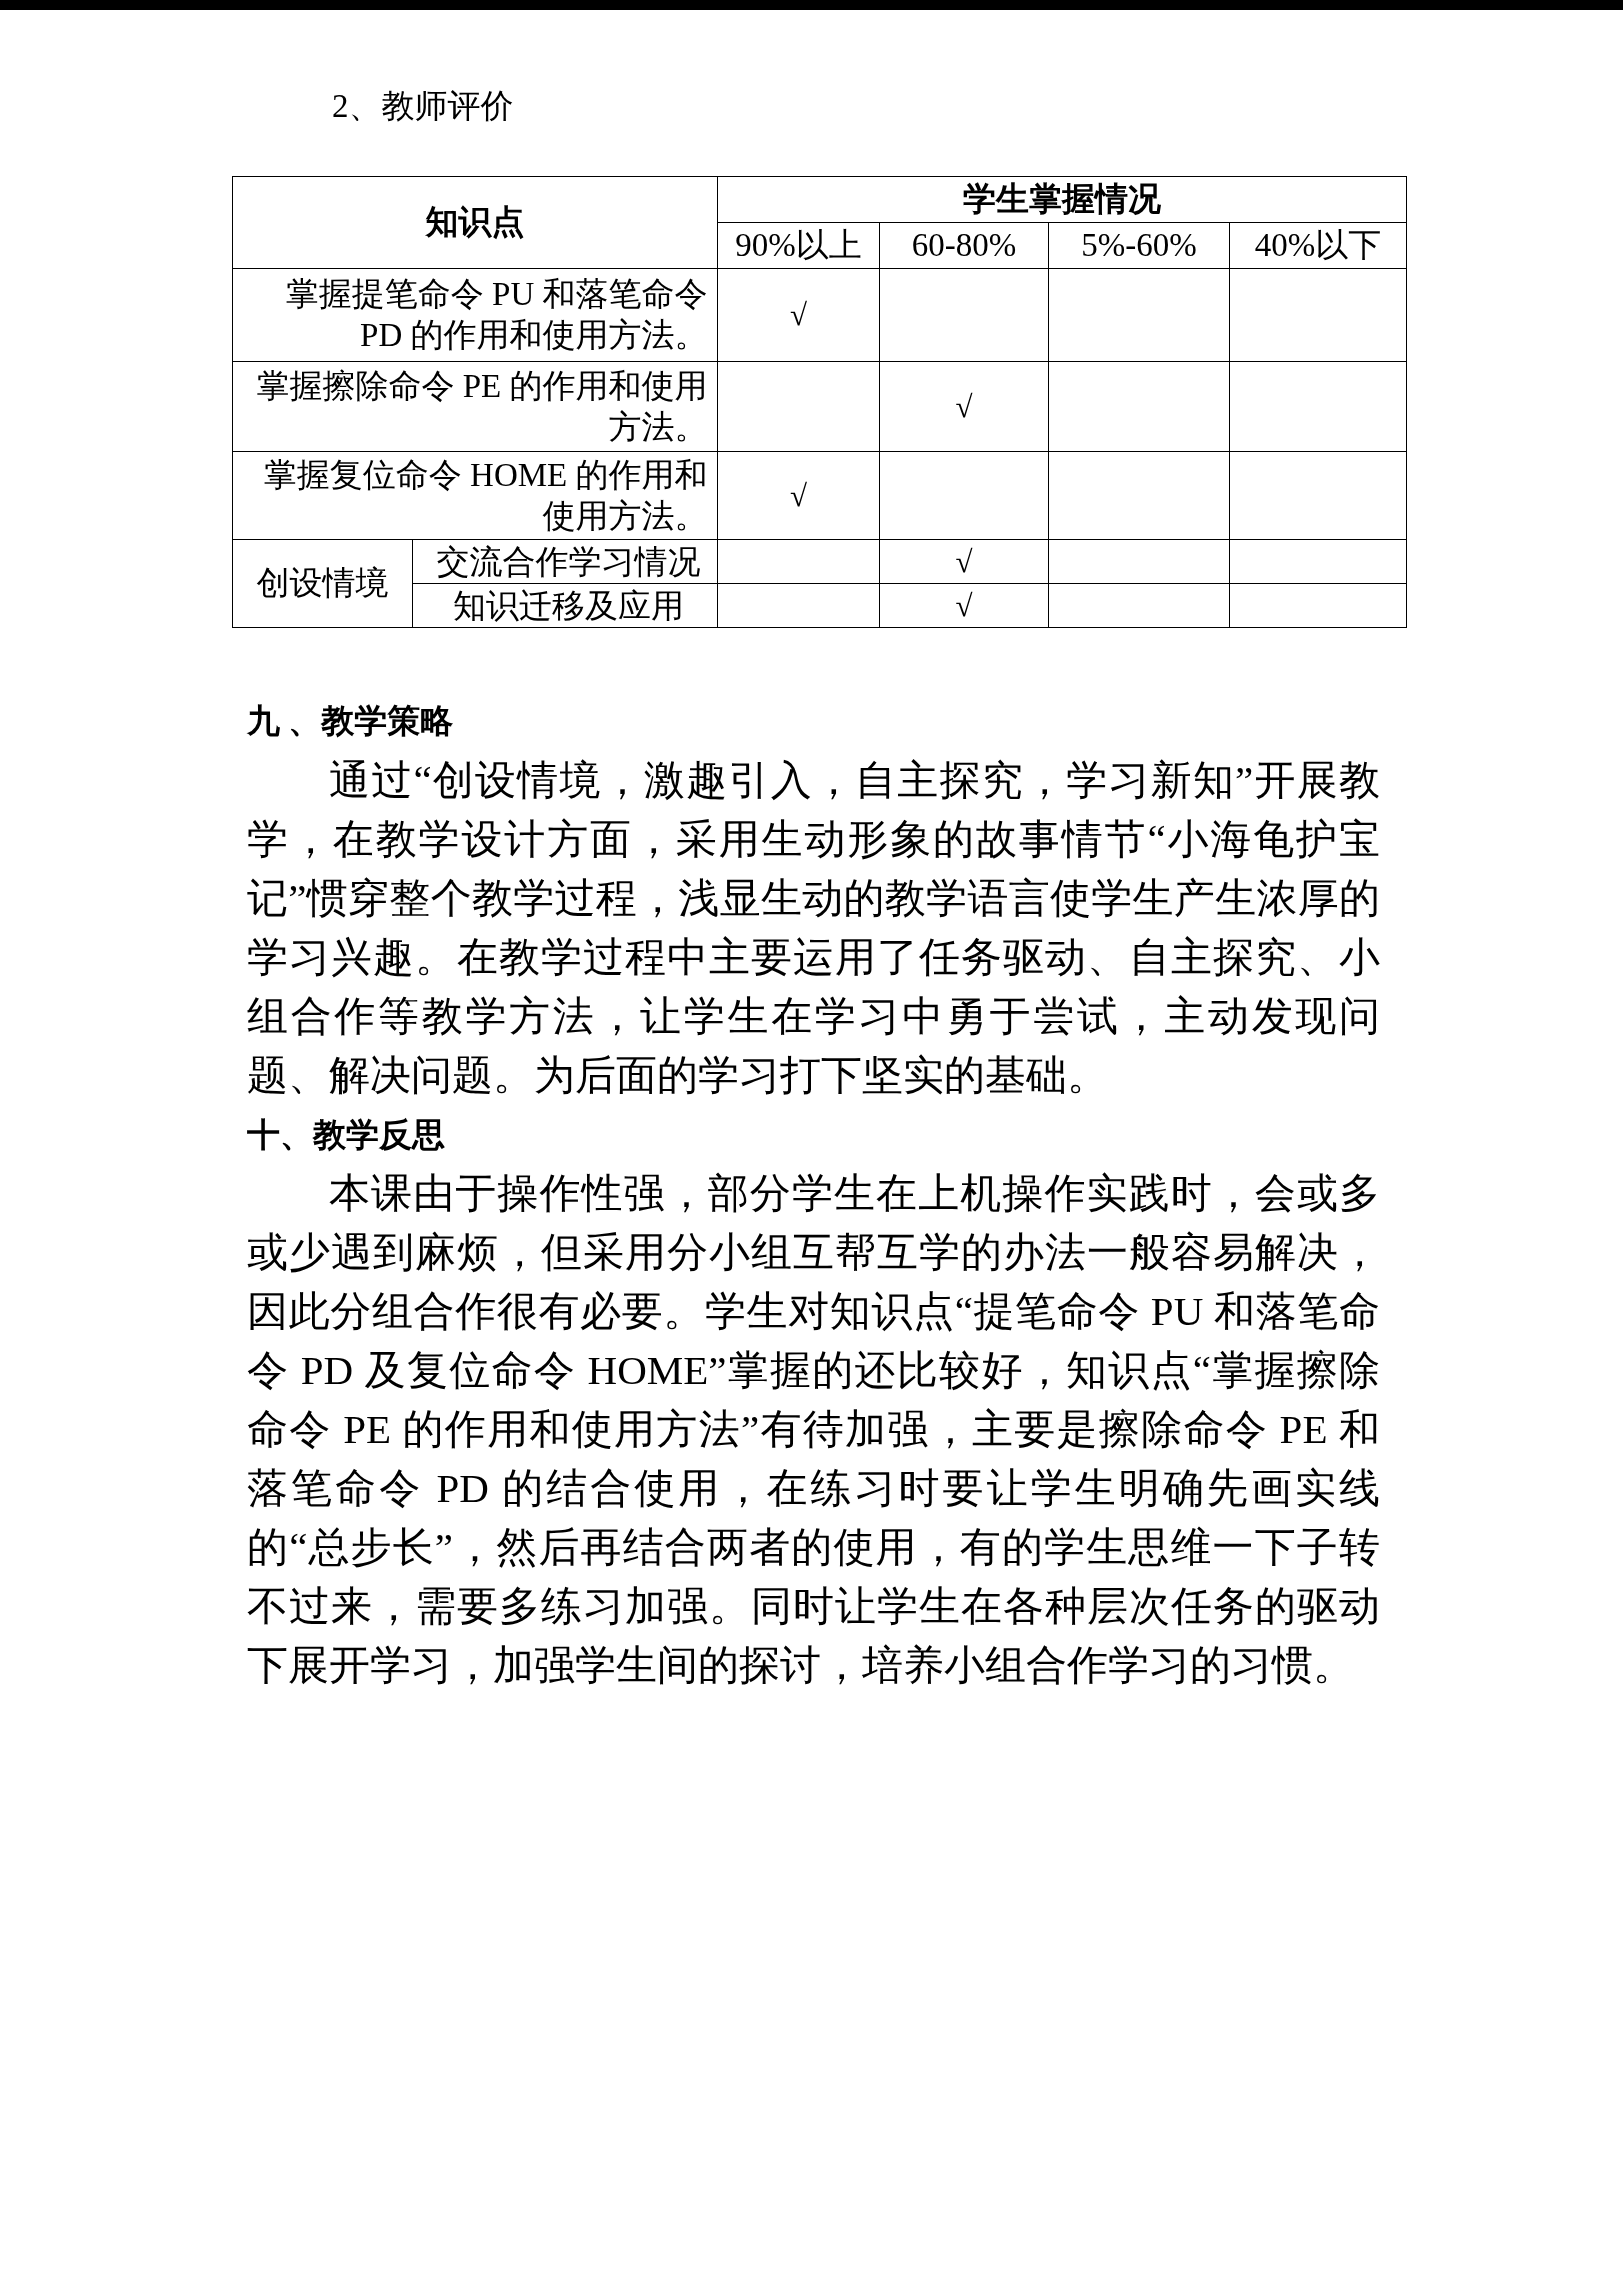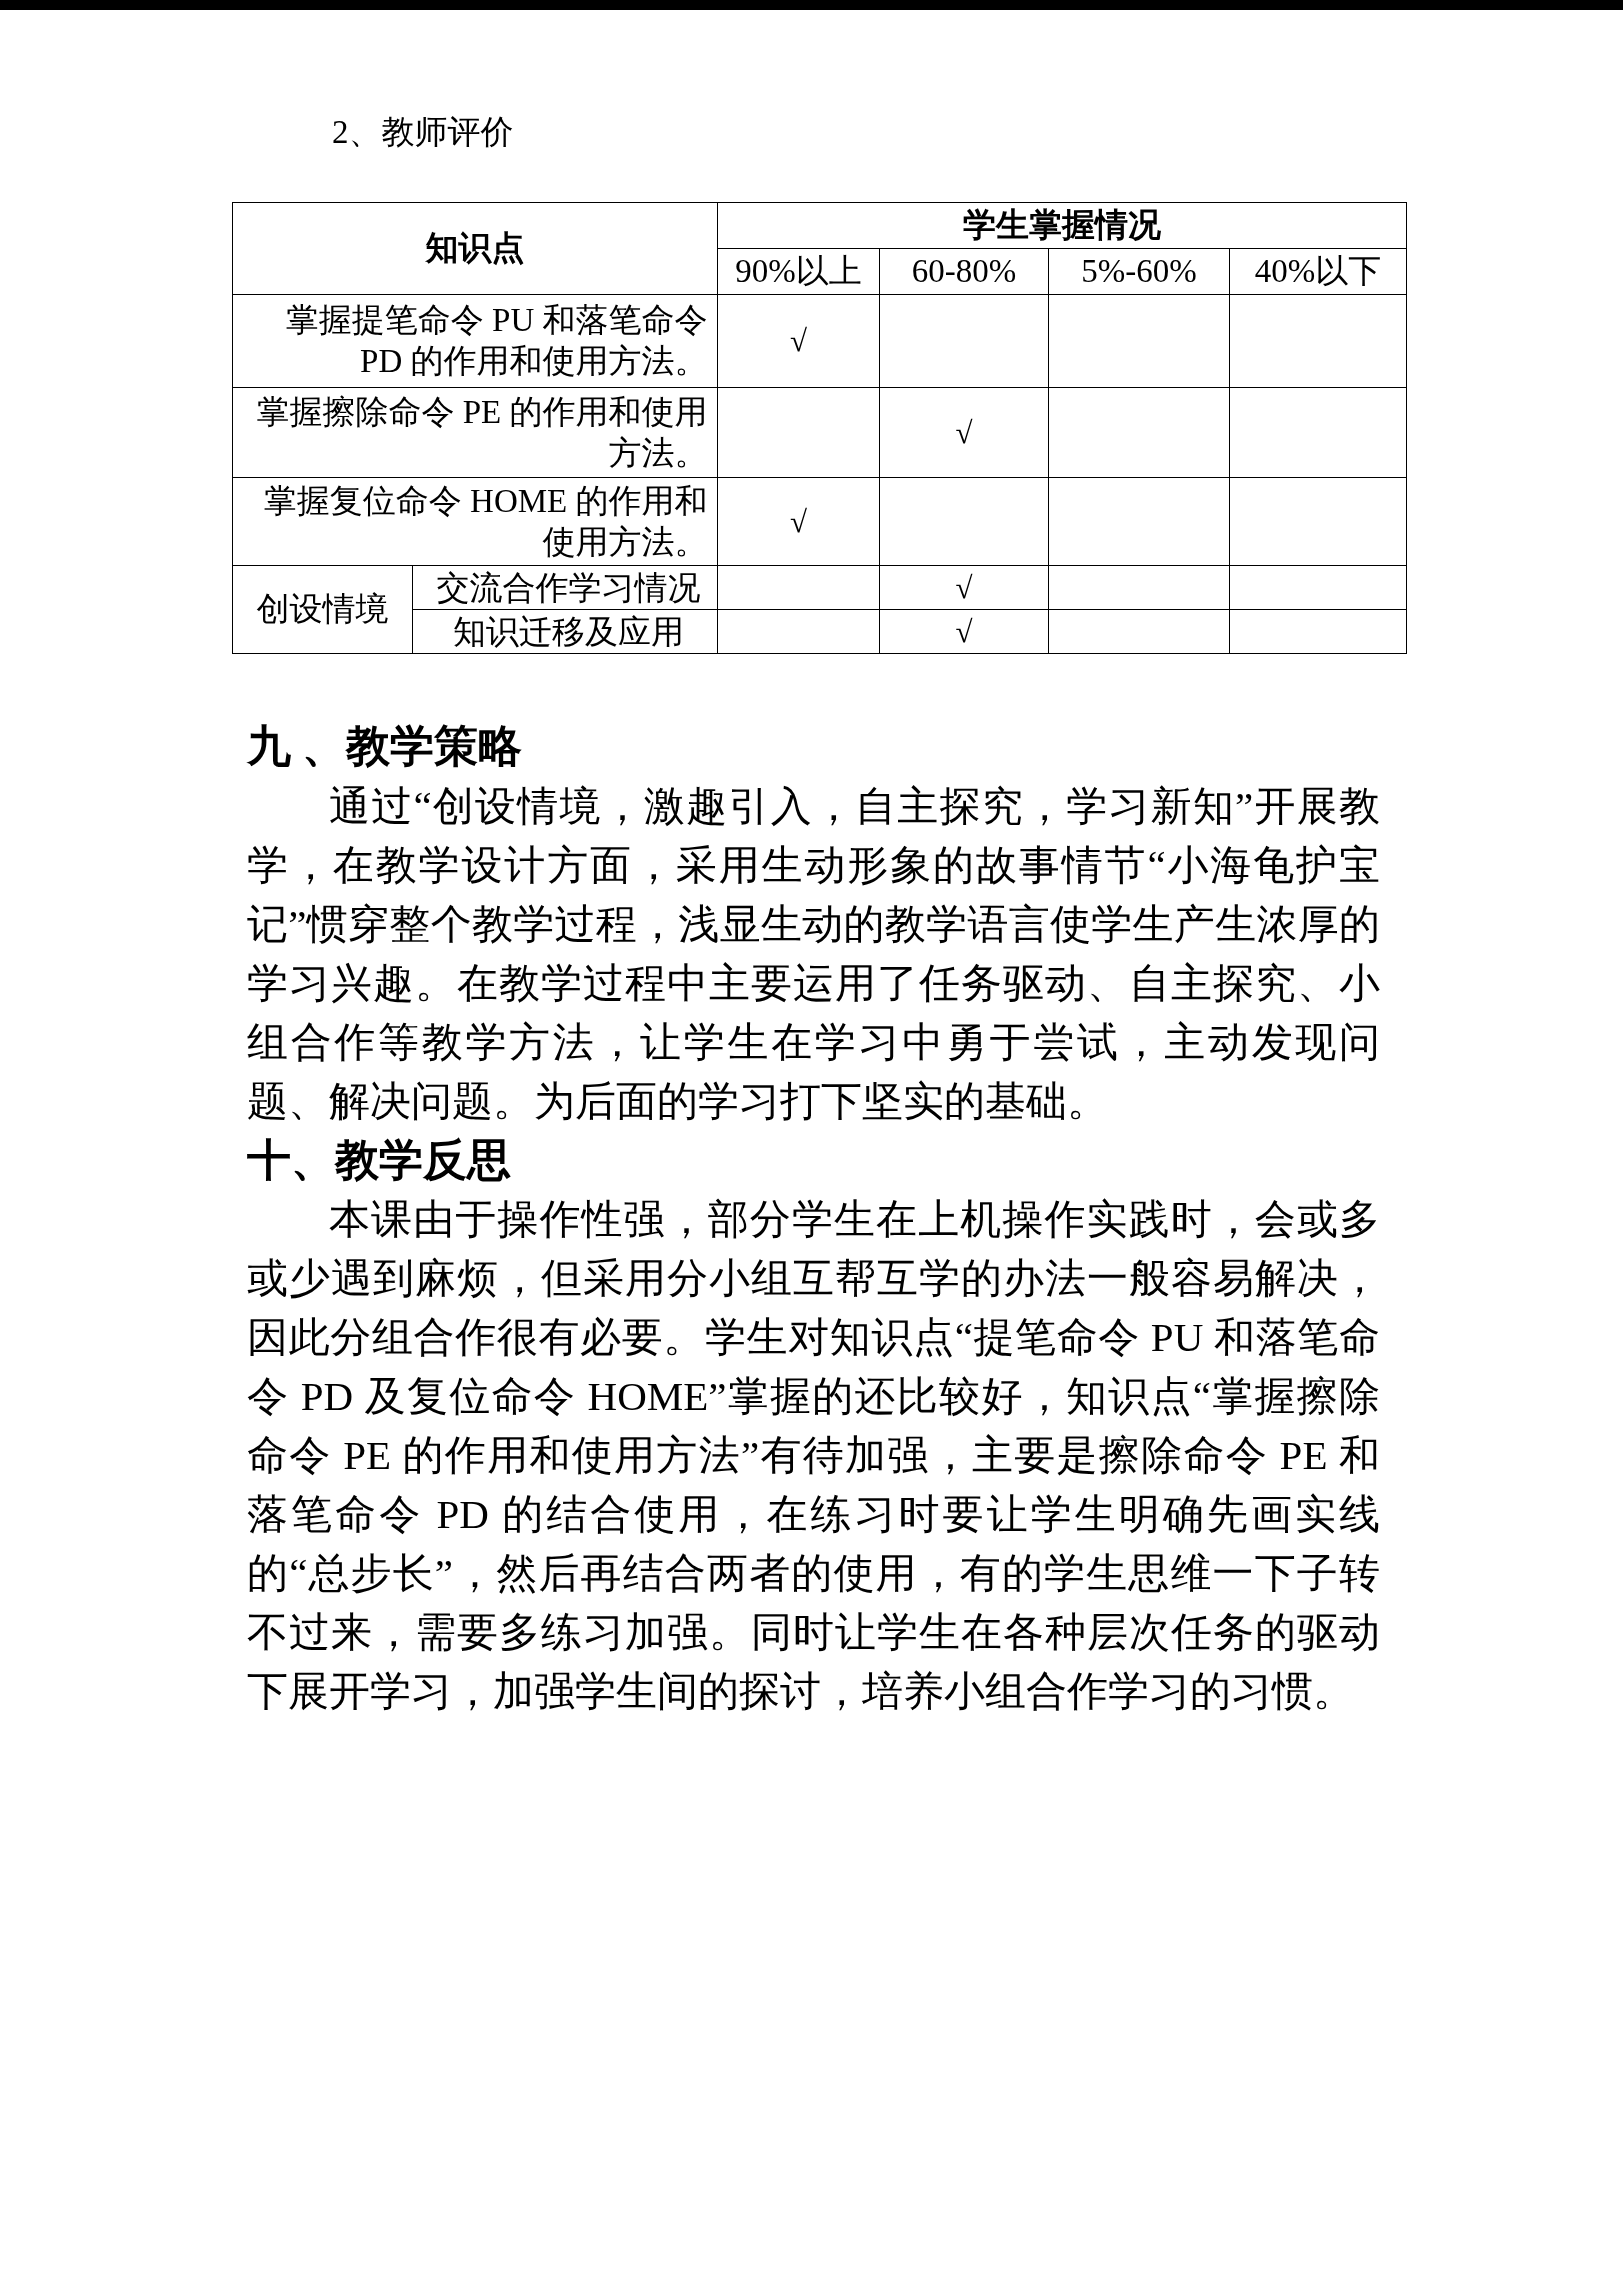--- a/index.html
+++ b/index.html
@@ -19,21 +19,21 @@
     height: 9.5px;
     background: #000000;
   }
   .content {
     position: absolute;
     left: 232px;
     top: 0;
     width: 1174px;
   }
   .eval-heading {
-    margin: 112px 0 0 100px;
+    margin: 86px 0 0 100px;
     font-size: 33px;
     line-height: 40px;
   }
   table.eval {
     border-collapse: collapse;
     table-layout: fixed;
     width: 1174px;
     margin-top: 50px;
     font-size: 33px;
   }
@@ -55,21 +55,21 @@
     vertical-align: middle;
     padding: 0 6.8px 0 13.6px;
     line-height: 38px;
   }
   td.mark {
     text-align: center;
     vertical-align: middle;
     font-size: 31px;
   }
   h2.sec-heading {
-    font-size: 44px;
+    font-size: 33px;
     font-weight: bold;
     line-height: 42px;
     margin: 0 0 8.2px 15px;
   }
   h2.sec-strategy { margin-top: 72px; }
   h2.sec-reflect  { margin-top: 9.5px; }
   p.body-para {
     margin: 0 0 0 15px;
     width: 1133px;
     font-size: 41px;

